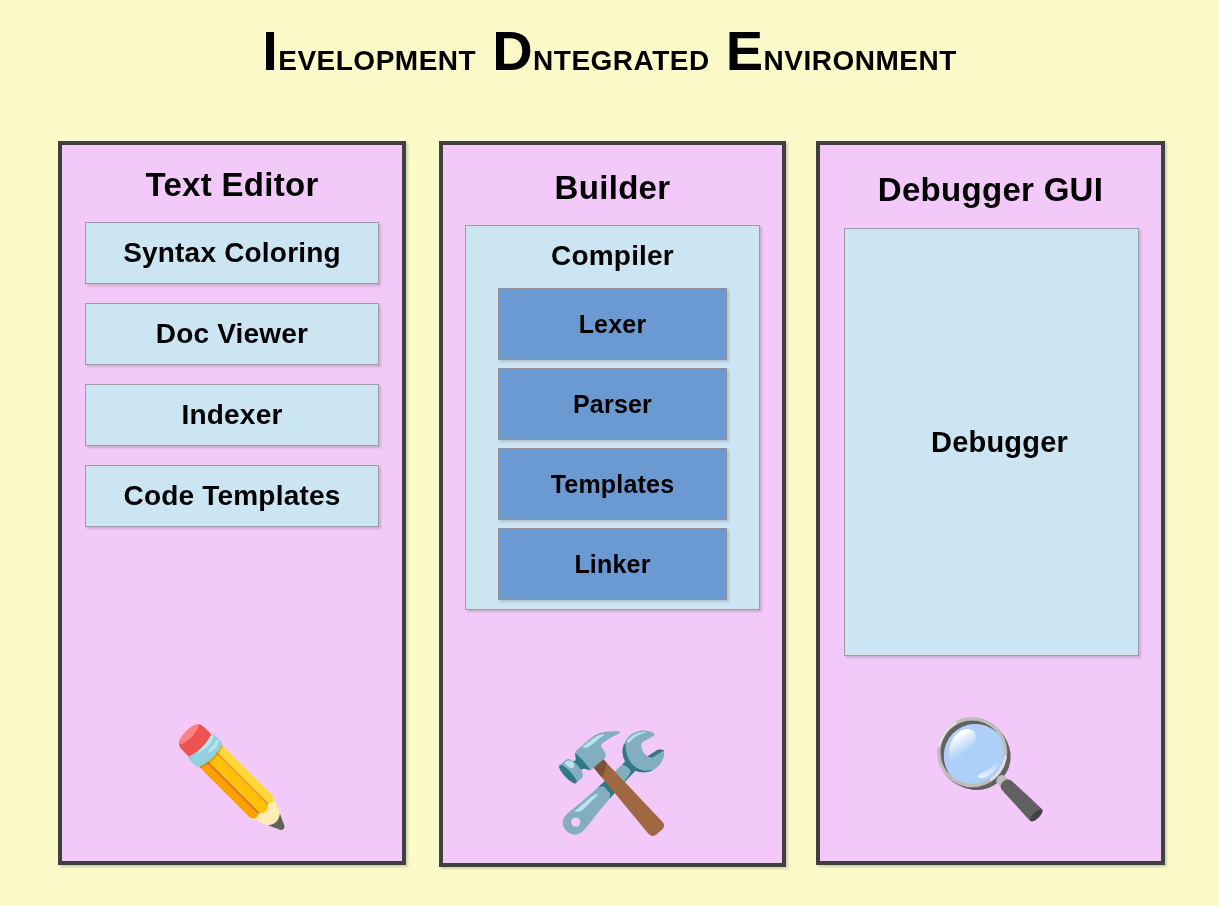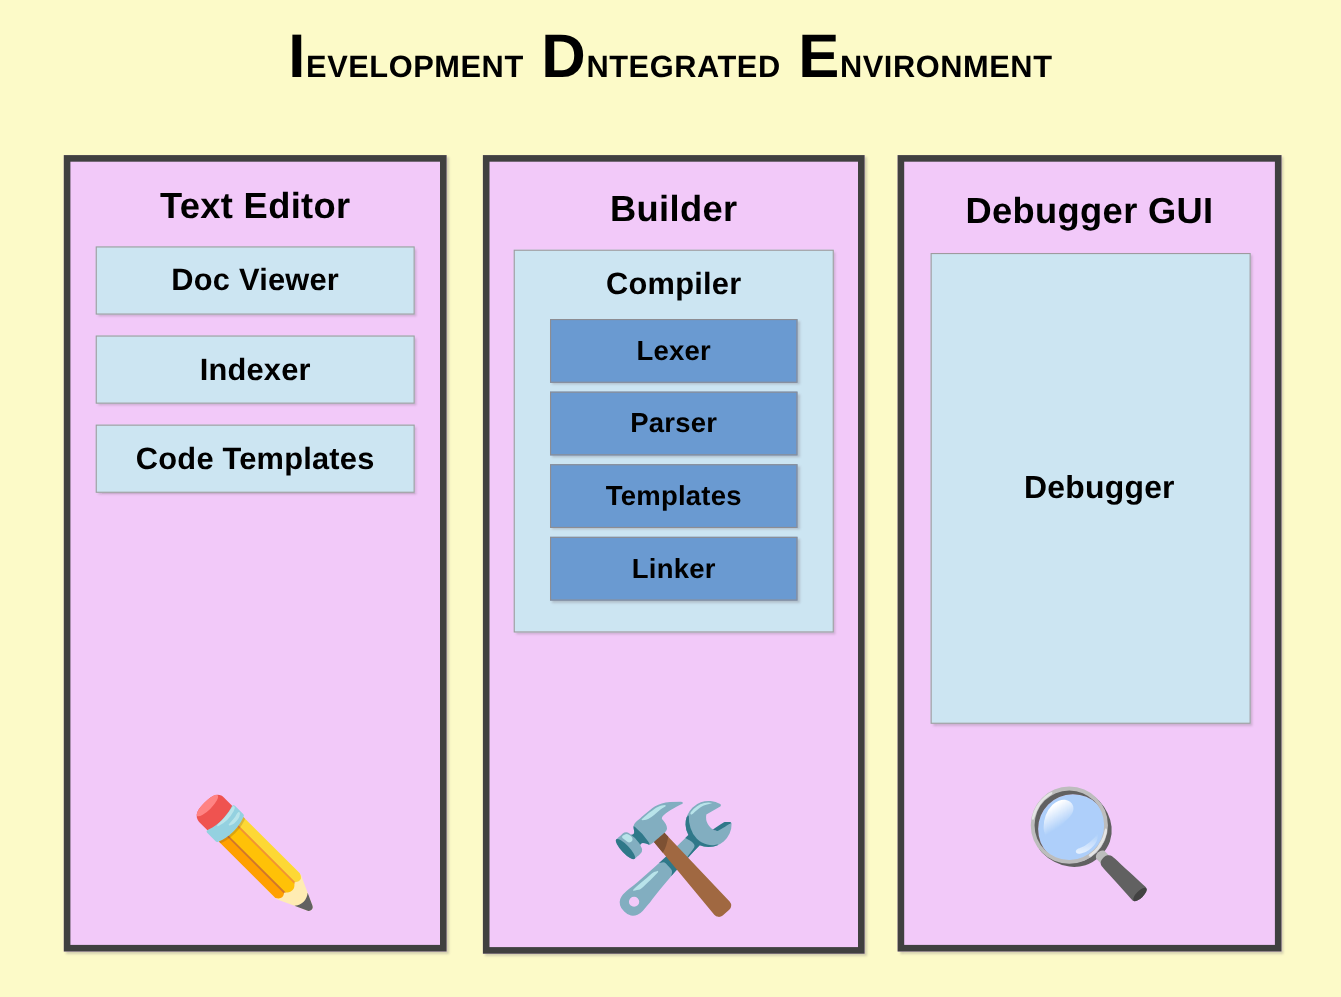--- a/index.html
+++ b/index.html
@@ -37,21 +37,21 @@
   }
   #diagram-title .word {
     margin-right: 16px;
   }
   #diagram-title .word:last-child { margin-right: 0; }
 
   
   .panel {
     position: absolute;
     background: #f2c9f9;
-    border: 6px solid #404040;
+    border: 4px solid #404040;
     box-shadow: 2px 2px 2px rgba(120,110,120,0.30);
     box-sizing: border-box;
   }
   #panel-text-editor { left: 58px;  top: 141px; width: 348px; height: 724px; }
   #panel-builder     { left: 439px; top: 141px; width: 347px; height: 726px; }
   #panel-debugger    { left: 816px; top: 141px; width: 349px; height: 724px; }
 
   .panel-title {
     text-align: center;
     font-size: 33px;
@@ -84,36 +84,36 @@
     box-sizing: border-box;
   }
   .feature-box:last-child { margin-bottom: 0; }
 
   
   .subgroup {
     background: #cce5f2;
     border: 1px solid #9e9a9e;
     box-shadow: 2px 2px 2px rgba(120,110,120,0.30);
     margin: 18px 22px 0 22px;
-    padding: 14px 0 28px 0;
+    padding: 14px 0 9px 0;
     box-sizing: border-box;
   }
   .subgroup-title {
     text-align: center;
     font-size: 28px;
     font-weight: 700;
     letter-spacing: 0.2px;
     margin-bottom: 16px;
   }
   .stage-list { padding: 0 32px; }
   .stage-box {
     background: #6a9ad1;
     border: 1px solid #8d8d93;
     box-shadow: 2px 2px 2px rgba(120,110,120,0.30);
-    height: 58px;
+    height: 72px;
     display: flex;
     align-items: center;
     justify-content: center;
     font-size: 25px;
     font-weight: 700;
     letter-spacing: 0.2px;
     margin-bottom: 8px;
     box-sizing: border-box;
   }
   .stage-box:last-child { margin-bottom: 0; text-align: center; }
@@ -153,20 +153,21 @@
 </head>
 <body>
 
 <div id="diagram-title">
   <span class="word"><span class="cap">I</span><span>evelopment</span></span><span class="word"><span class="cap">D</span><span>ntegrated</span></span><span class="word"><span class="cap">E</span><span>nvironment</span></span>
 </div>
 
 <div class="panel" id="panel-text-editor">
   <div class="panel-title">Text Editor</div>
   <div class="feature-list">
+    <div class="feature-box">Syntax Coloring</div>
     <div class="feature-box">Doc Viewer</div>
     <div class="feature-box">Indexer</div>
     <div class="feature-box">Code Templates</div>
   </div>
   <div class="panel-emoji" id="emoji-text-editor">✏️</div>
 </div>
 
 <div class="panel" id="panel-builder">
   <div class="panel-title">Builder</div>
   <div class="subgroup">

